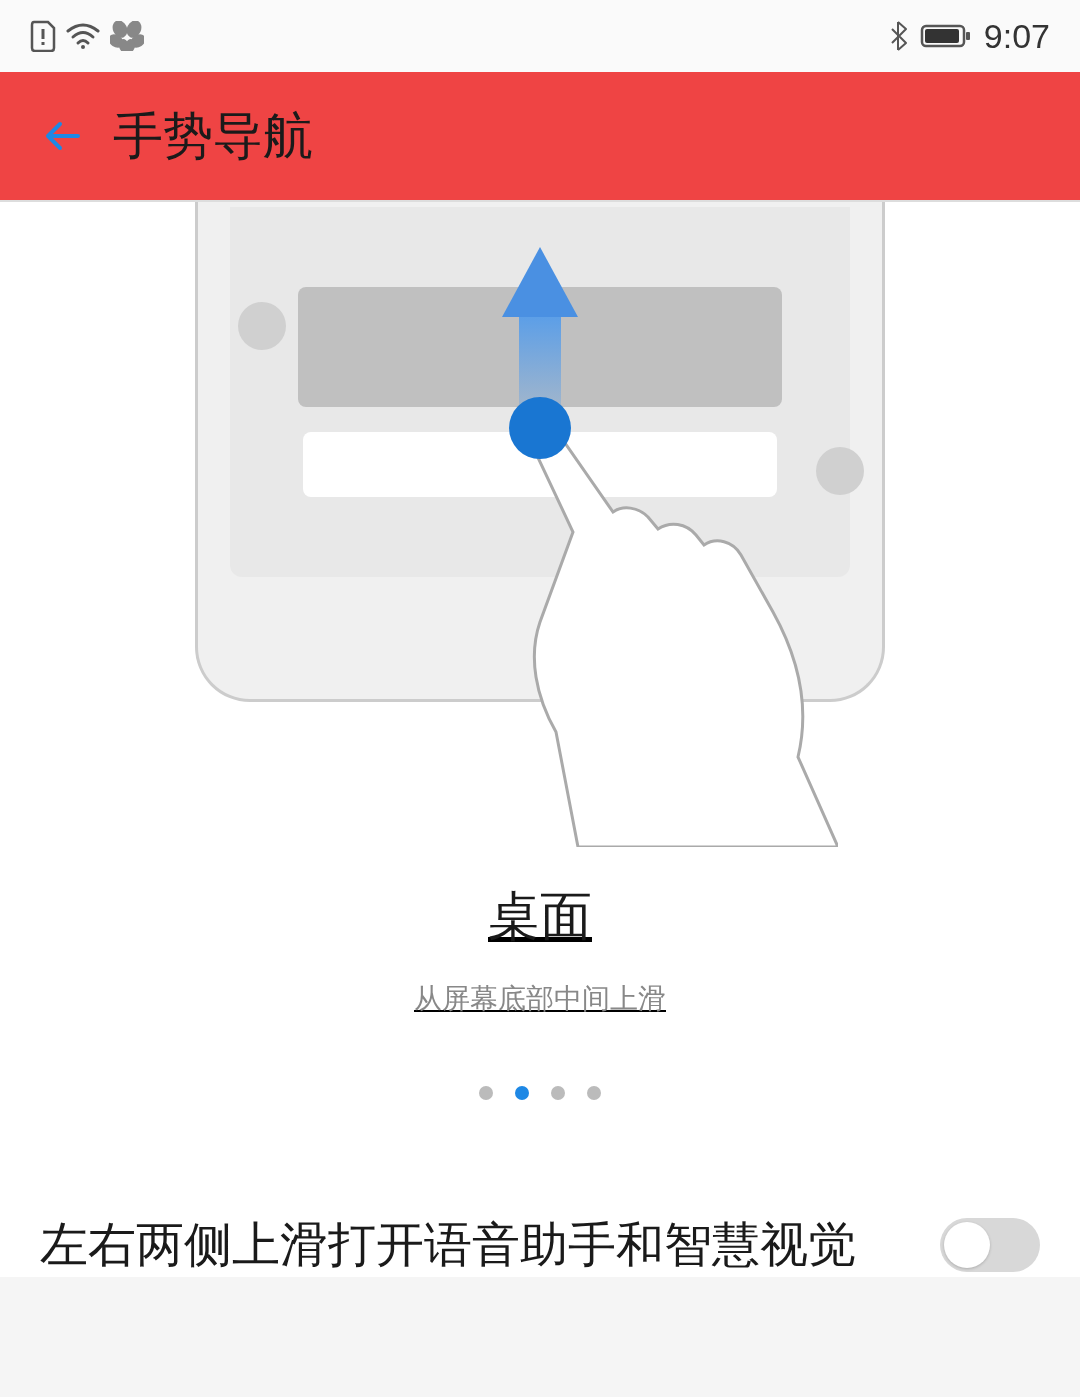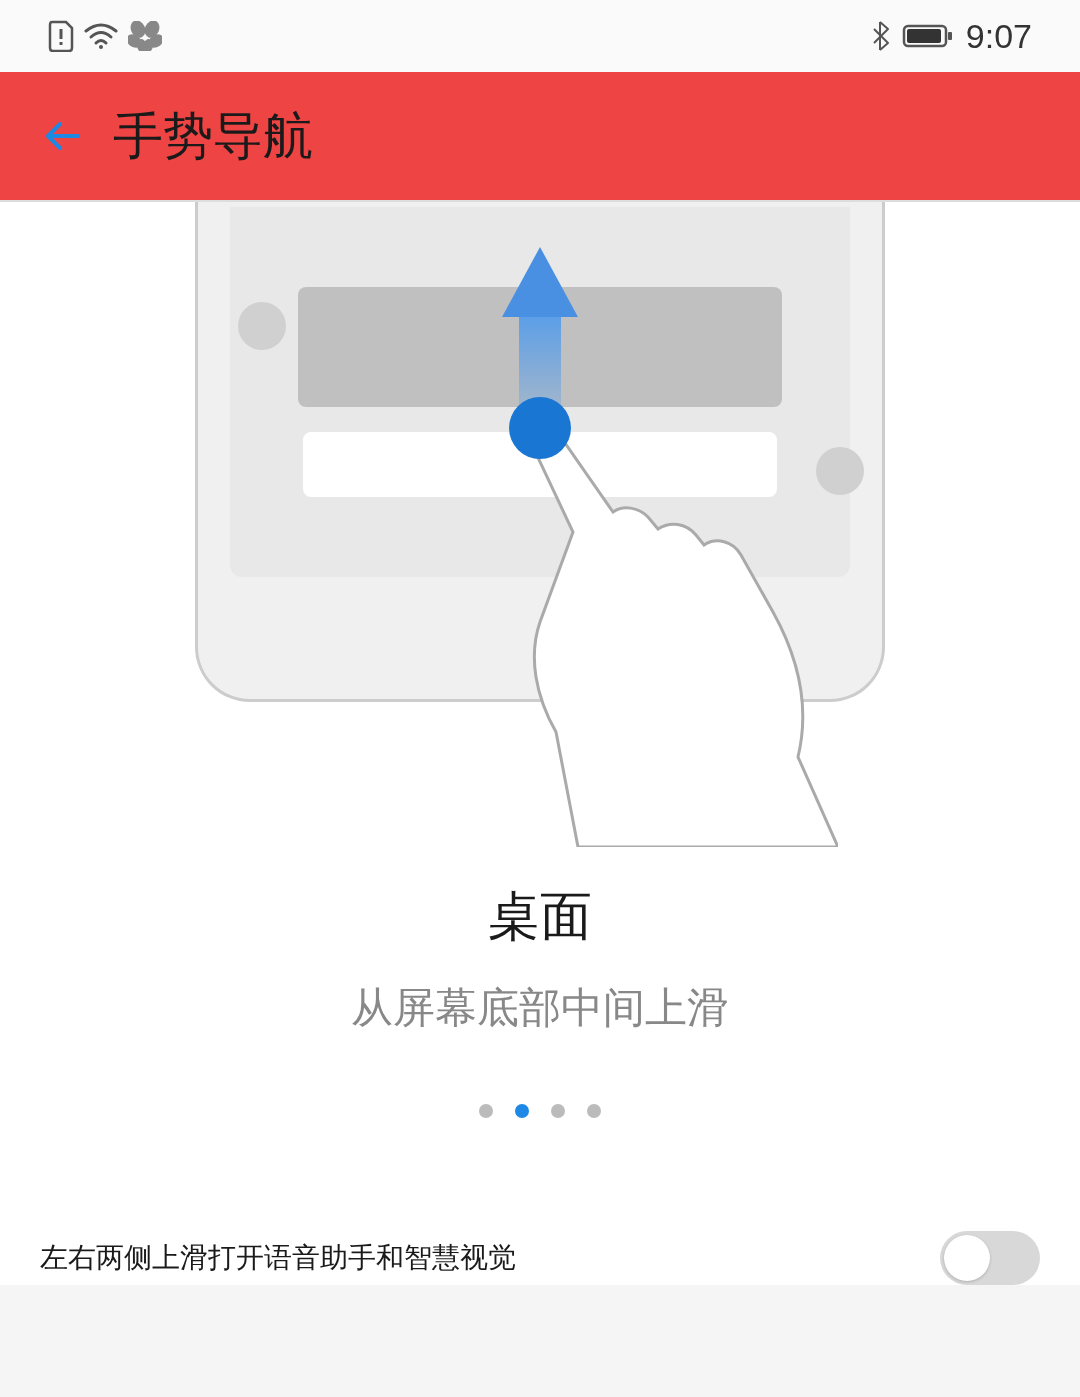--- a/index.html
+++ b/index.html
@@ -13,21 +13,21 @@
       background: #f5f5f5;
       font-family: -apple-system, "PingFang SC", "Microsoft YaHei", sans-serif;
       overflow: hidden;
     }
     .status-bar {
       height: 72px;
       background: #fafafa;
       display: flex;
       align-items: center;
       justify-content: space-between;
-      padding: 0 48px;
+      padding: 0 30px;
     }
     .status-left {
       display: flex;
       align-items: center;
       gap: 10px;
     }
     .status-right {
       display: flex;
       align-items: center;
       gap: 12px;
@@ -183,29 +183,30 @@
       position: absolute;
       left: 280px;
       top: 195px;
       width: 360px;
       height: 450px;
       z-index: 4;
     }
     .tutorial-text {
       text-align: center;
       margin-top: 160px;
+      text-decoration: underline;
     }
     .tutorial-title {
       font-size: 52px;
       color: #1a1a1a;
       font-weight: 500;
       margin-bottom: 28px;
     }
     .tutorial-desc {
-      font-size: 42px;
+      font-size: 28px;
       color: #888;
     }
     .page-dots {
       display: flex;
       justify-content: center;
       gap: 22px;
       margin-top: 68px;
     }
     .dot {
       width: 14px;
@@ -218,21 +219,21 @@
     }
     .setting-row {
       display: flex;
       align-items: center;
       justify-content: space-between;
       padding: 28px 40px 0 40px;
       margin-top: 85px;
       background: #fff;
     }
     .setting-label {
-      font-size: 28px;
+      font-size: 48px;
       color: #1a1a1a;
     }
     .toggle {
       width: 100px;
       height: 54px;
       background: #d8d8d8;
       border-radius: 30px;
       position: relative;
     }
     .toggle-knob {

